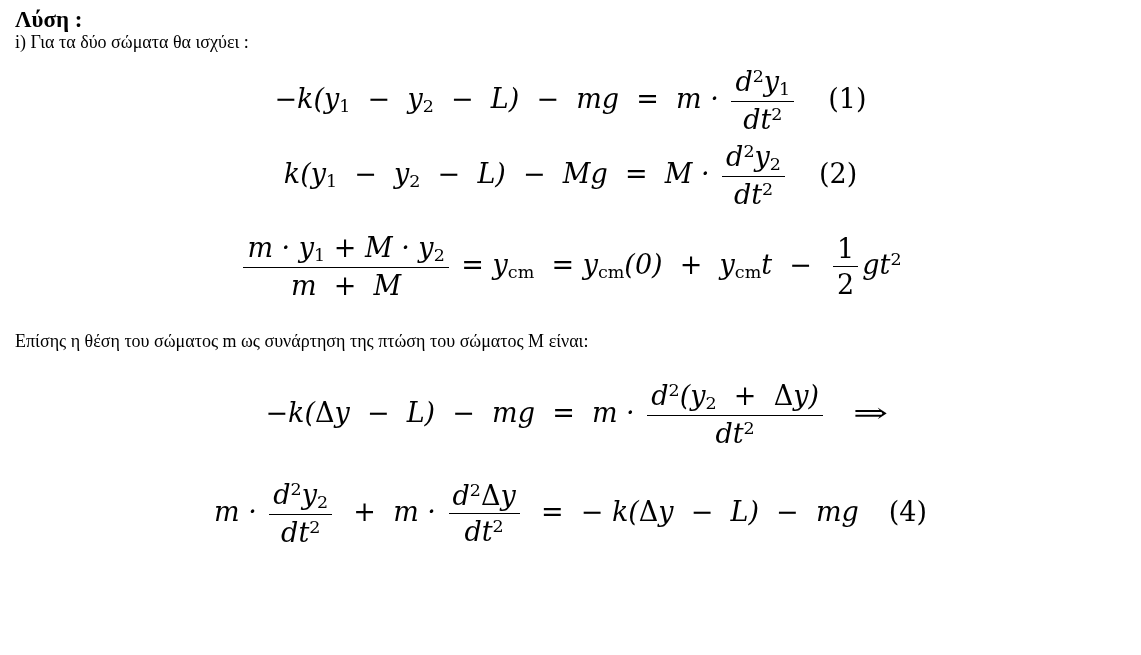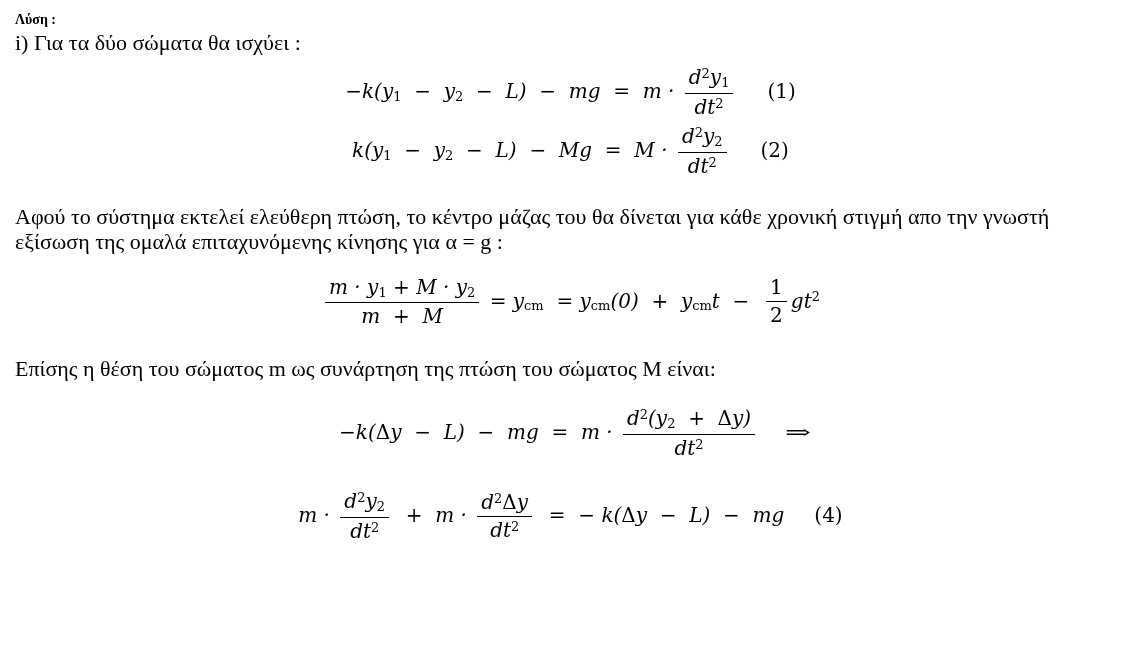--- a/index.html
+++ b/index.html
@@ -11,40 +11,40 @@
   body {
     width: 1141px;
     height: 655px;
     overflow: hidden;
     font-family: "Liberation Serif", serif;
   }
   .page {
     padding: 8px 15px 0 15px;
   }
   .text {
-    font-size: 22px;
+    font-size: 18px;
     line-height: 23px;
     color: #000;
   }
   .heading {
     font-weight: bold;
-    font-size: 14px;
+    font-size: 23px;
   }
   .para {
     max-width: 1112px;
     line-height: 25px;
   }
   .para-freefall { margin-top: 26px; }
   .para-position { margin-top: 28px; }
   .para-rewrite  { margin-top: 24px; }
 
   
   .eq {
     font-family: "DejaVu Serif", serif;
-    font-size: 20px;
+    font-size: 27px;
     text-align: center;
     white-space: pre;
     line-height: 1.25;
   }
   .eq-block1 { margin-top: 12px; }
   .eq-gap    { margin-top: 6px;  }
   .eq-cm     { margin-top: 22px; }
   .eq-3      { margin-top: 9px;  }
   .eq-5      { margin-top: 26px; }
   .eq-6      { margin-top: 30px; }
@@ -84,21 +84,20 @@
 <div class="page">
 
   <div class="text heading">Λύση :</div>
 
   <div class="text">i) Για τα δύο σώματα θα ισχύει :</div>
 
   <div class="eq eq-block1"><span class="tk-it">−k(y</span><span class="tk-sub">1</span><span class="tk-it">  −  y</span><span class="tk-sub">2</span><span class="tk-it">  −  L)  −  mg  =  m · </span><span class="frac"><span class="fnum"><span class="tk-it">d</span><span class="tk-sup">2</span><span class="tk-it">y</span><span class="tk-sub">1</span></span><span class="fden"><span class="tk-it">dt</span><span class="tk-sup">2</span></span></span><span class="tk-tag">(1)</span></div>
 
   <div class="eq eq-gap"><span class="tk-it">k(y</span><span class="tk-sub">1</span><span class="tk-it">  −  y</span><span class="tk-sub">2</span><span class="tk-it">  −  L)  −  Mg  =  M · </span><span class="frac"><span class="fnum"><span class="tk-it">d</span><span class="tk-sup">2</span><span class="tk-it">y</span><span class="tk-sub">2</span></span><span class="fden"><span class="tk-it">dt</span><span class="tk-sup">2</span></span></span><span class="tk-tag">(2)</span></div>
 
-  <div class="text para para-freefall">Αφού το σύστημα εκτελεί ελεύθερη πτώση, το κέντρο μάζας του θα δίνεται για κάθε χρονική στιγμή απο την γνωστή εξίσωση της ομαλά επιταχυνόμενης κίνησης για α = g :</div>
 
   <div class="eq eq-cm"><span class="frac"><span class="fnum"><span class="tk-it">m · y</span><span class="tk-sub">1</span><span class="tk-it"> + M · y</span><span class="tk-sub">2</span></span><span class="fden"><span class="tk-it">m  +  M</span></span></span><span class="tk-it"> = y</span><span class="tk-subi">cm</span><span class="tk-it">  = y</span><span class="tk-subi">cm</span><span class="tk-it">(0)  +  y</span><span class="tk-subi">cm</span><span class="tk-it">t  −  </span><span class="frac"><span class="fnum"><span class="tk-up">1</span></span><span class="fden"><span class="tk-up">2</span></span></span><span class="tk-it">gt</span><span class="tk-sup">2</span></div>
 
   <div class="text para para-position">Επίσης η θέση του σώματος m ως συνάρτηση της πτώση του σώματος M είναι:</div>
 
 
 
   <div class="eq eq-5"><span class="tk-it">−k(</span><span class="tk-up">Δ</span><span class="tk-it">y  −  L)  −  mg  =  m · </span><span class="frac"><span class="fnum"><span class="tk-it">d</span><span class="tk-sup">2</span><span class="tk-it">(y</span><span class="tk-sub">2</span><span class="tk-it">  +  </span><span class="tk-up">Δ</span><span class="tk-it">y)</span></span><span class="fden"><span class="tk-it">dt</span><span class="tk-sup">2</span></span></span><span class="tk-arr">⇒</span></div>
 
   <div class="eq eq-6"><span class="tk-it">m · </span><span class="frac"><span class="fnum"><span class="tk-it">d</span><span class="tk-sup">2</span><span class="tk-it">y</span><span class="tk-sub">2</span></span><span class="fden"><span class="tk-it">dt</span><span class="tk-sup">2</span></span></span><span class="tk-it">  +  m · </span><span class="frac"><span class="fnum"><span class="tk-it">d</span><span class="tk-sup">2</span><span class="tk-up">Δ</span><span class="tk-it">y</span></span><span class="fden"><span class="tk-it">dt</span><span class="tk-sup">2</span></span></span><span class="tk-it">  =  − k(</span><span class="tk-up">Δ</span><span class="tk-it">y  −  L)  −  mg</span><span class="tk-tag">(4)</span></div>

